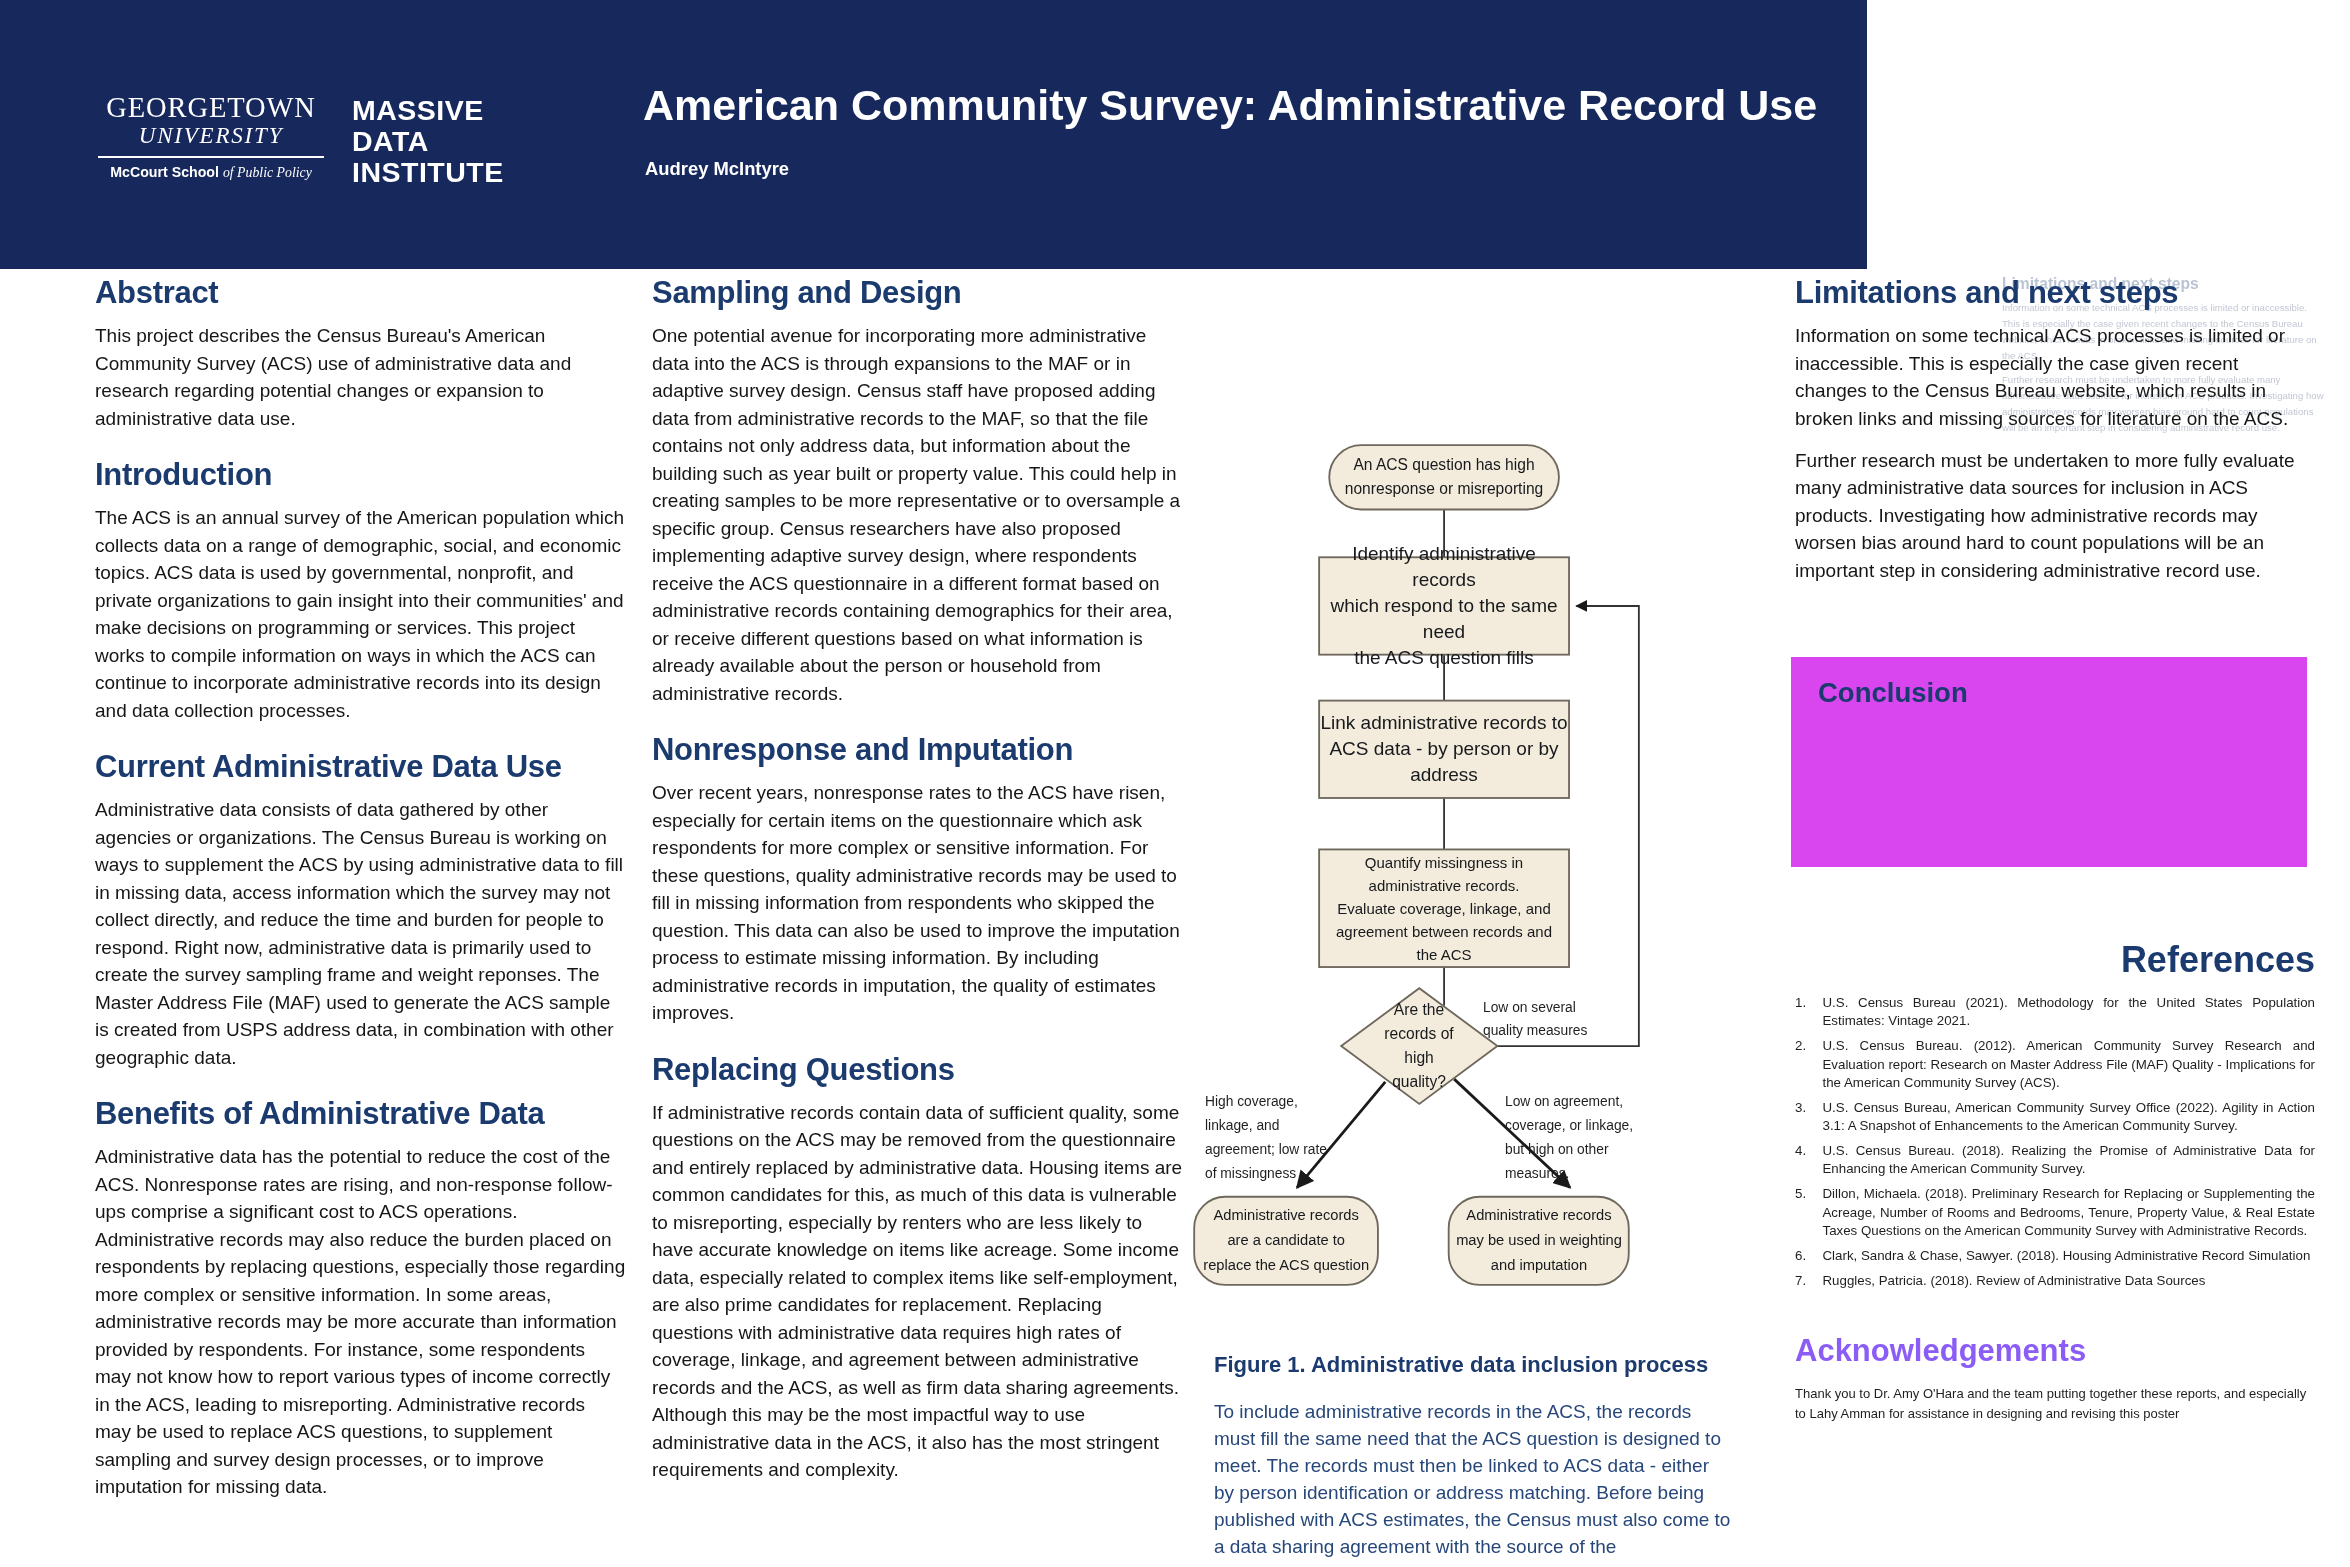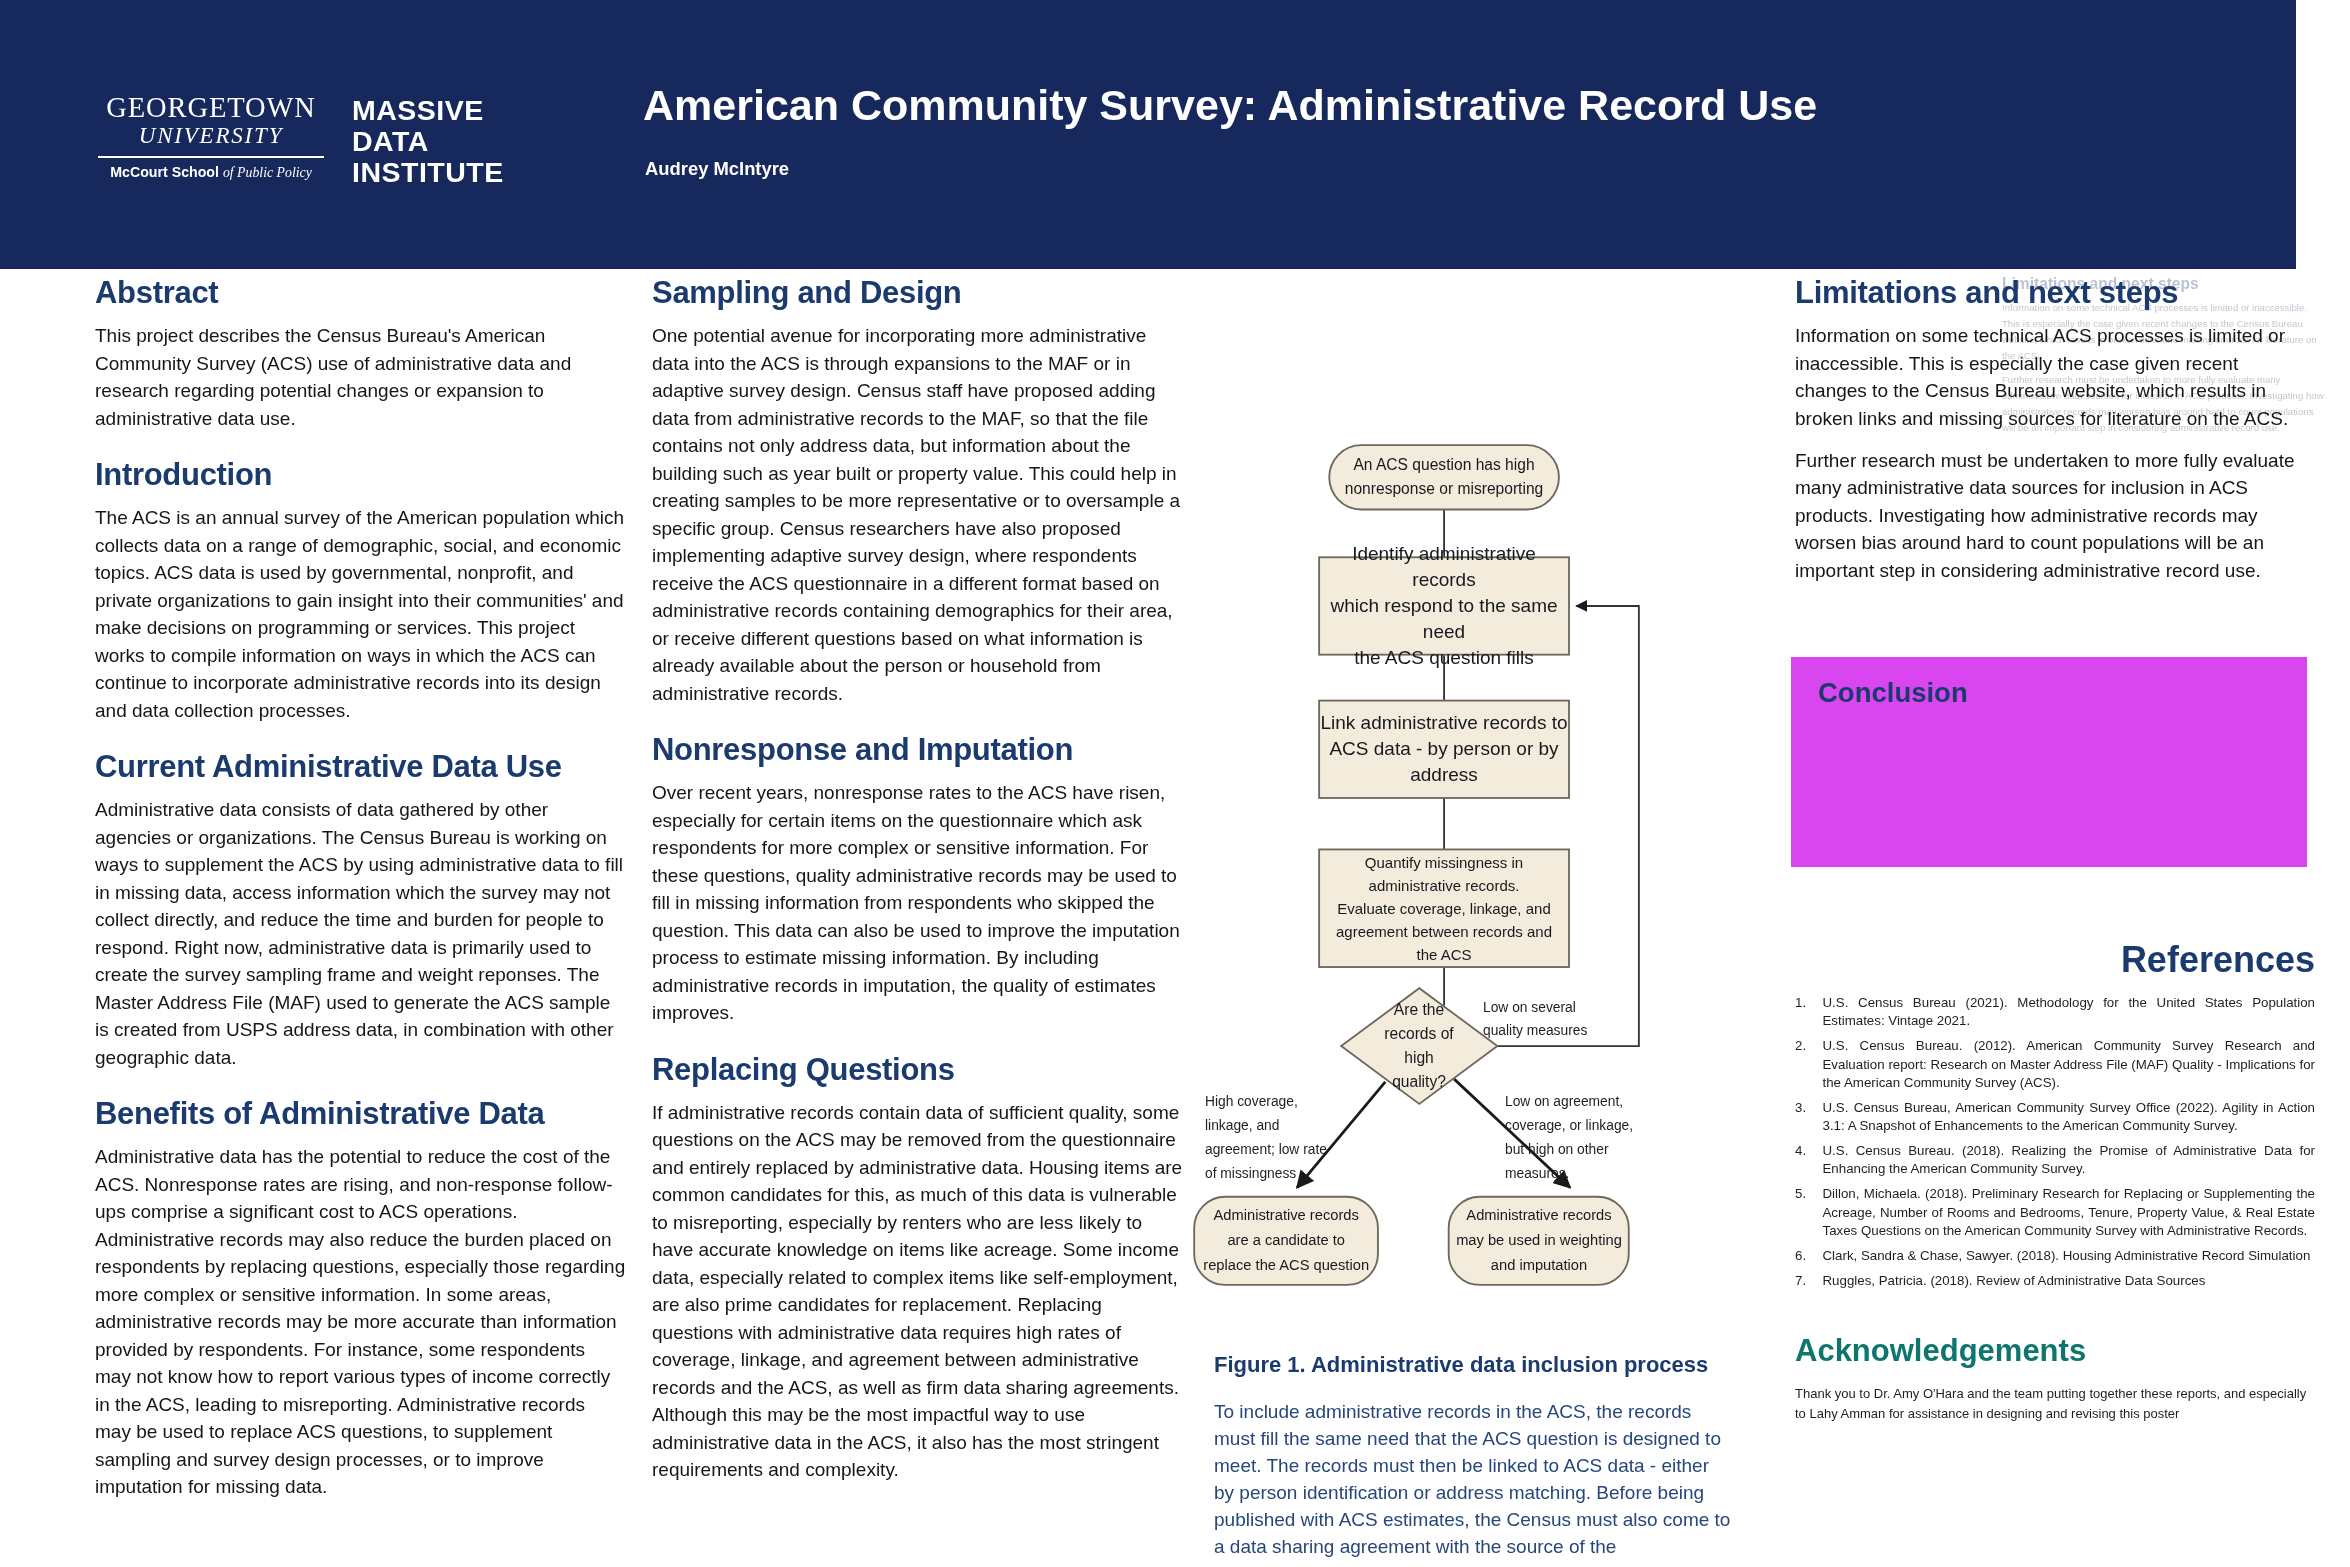--- a/index.html
+++ b/index.html
@@ -1,19 +1,19 @@
 <!DOCTYPE html>
 <html style="font-size:14.7px"><head>
 <meta charset="utf-8">
 <style>
   html,body{margin:0;padding:0;background:#ffffff;}
   .stage{position:relative;width:2351px;height:1568px;background:#ffffff;overflow:hidden;
          font-family:"Liberation Sans",sans-serif;color:#1a1a1a;}
   
-  .hdr{position:absolute;left:0;top:0;width:2296px;height:269px;background:#16285c;}
+  .hdr{position:absolute;left:0;top:0;width:1867px;height:269px;background:#16285c;}
   .logo{position:absolute;left:96px;top:92px;width:230px;text-align:center;color:#fff;}
   .gt1{font-family:"Liberation Serif",serif;font-size:28.5px;letter-spacing:0.9px;line-height:31px;}
   .gt2{font-family:"Liberation Serif",serif;font-size:23px;letter-spacing:1.8px;line-height:26px;font-style:italic;}
   .gt-rule{height:1.8px;background:#fff;margin:7.3px 1.8px 6.4px 1.8px;}
   .mccourt{font-size:14.2px;white-space:nowrap;}
   .mccourt .mc-b{font-weight:bold;}
   .mccourt .mc-i{font-family:"Liberation Serif",serif;font-style:italic;font-size:13.8px;}
   .mdi{position:absolute;left:352px;top:95px;color:#fff;font-weight:bold;font-size:28.5px;
        line-height:31px;letter-spacing:0.5px;white-space:pre-line;}
   .title{position:absolute;left:643px;top:81px;width:1653px;color:#fff;font-weight:bold;
@@ -54,21 +54,21 @@
   .conc h2{margin:0 0 13px 0;font-size:27.5px;color:#1b3a6e;}
   .conc p{margin:0;font-size:19px;line-height:30px;font-weight:bold;color:#141414;}
   
   .refs{position:absolute;left:1795px;top:939px;width:520px;}
   .refs h2{margin:0 0 13px 0;font-size:36px;color:#1b3a6e;text-align:right;}
   .ref{display:flex;margin:0 0 6.4px 0;}
   .ref-n{width:27.5px;flex:0 0 27.5px;font-size:13.3px;line-height:18.4px;color:#1f1f1f;}
   .ref-t{flex:1;font-size:13.3px;line-height:18.4px;color:#1f1f1f;text-align:justify;}
   
   .ack{position:absolute;left:1795px;top:1333px;width:520px;}
-  .ack h2{margin:0 0 14.7px 0;font-size:31px;color:#0f766e;}
+  .ack h2{margin:0 0 14.7px 0;font-size:31px;color:#8b5cf6;}
   .ack p{margin:0;font-size:13px;line-height:20px;color:#1f1f1f;}
   .pre{white-space:pre-line;}
 </style>
 </head>
 <body>
 
 <div class="stage">
 
   <div class="hdr">
     <div class="logo">

